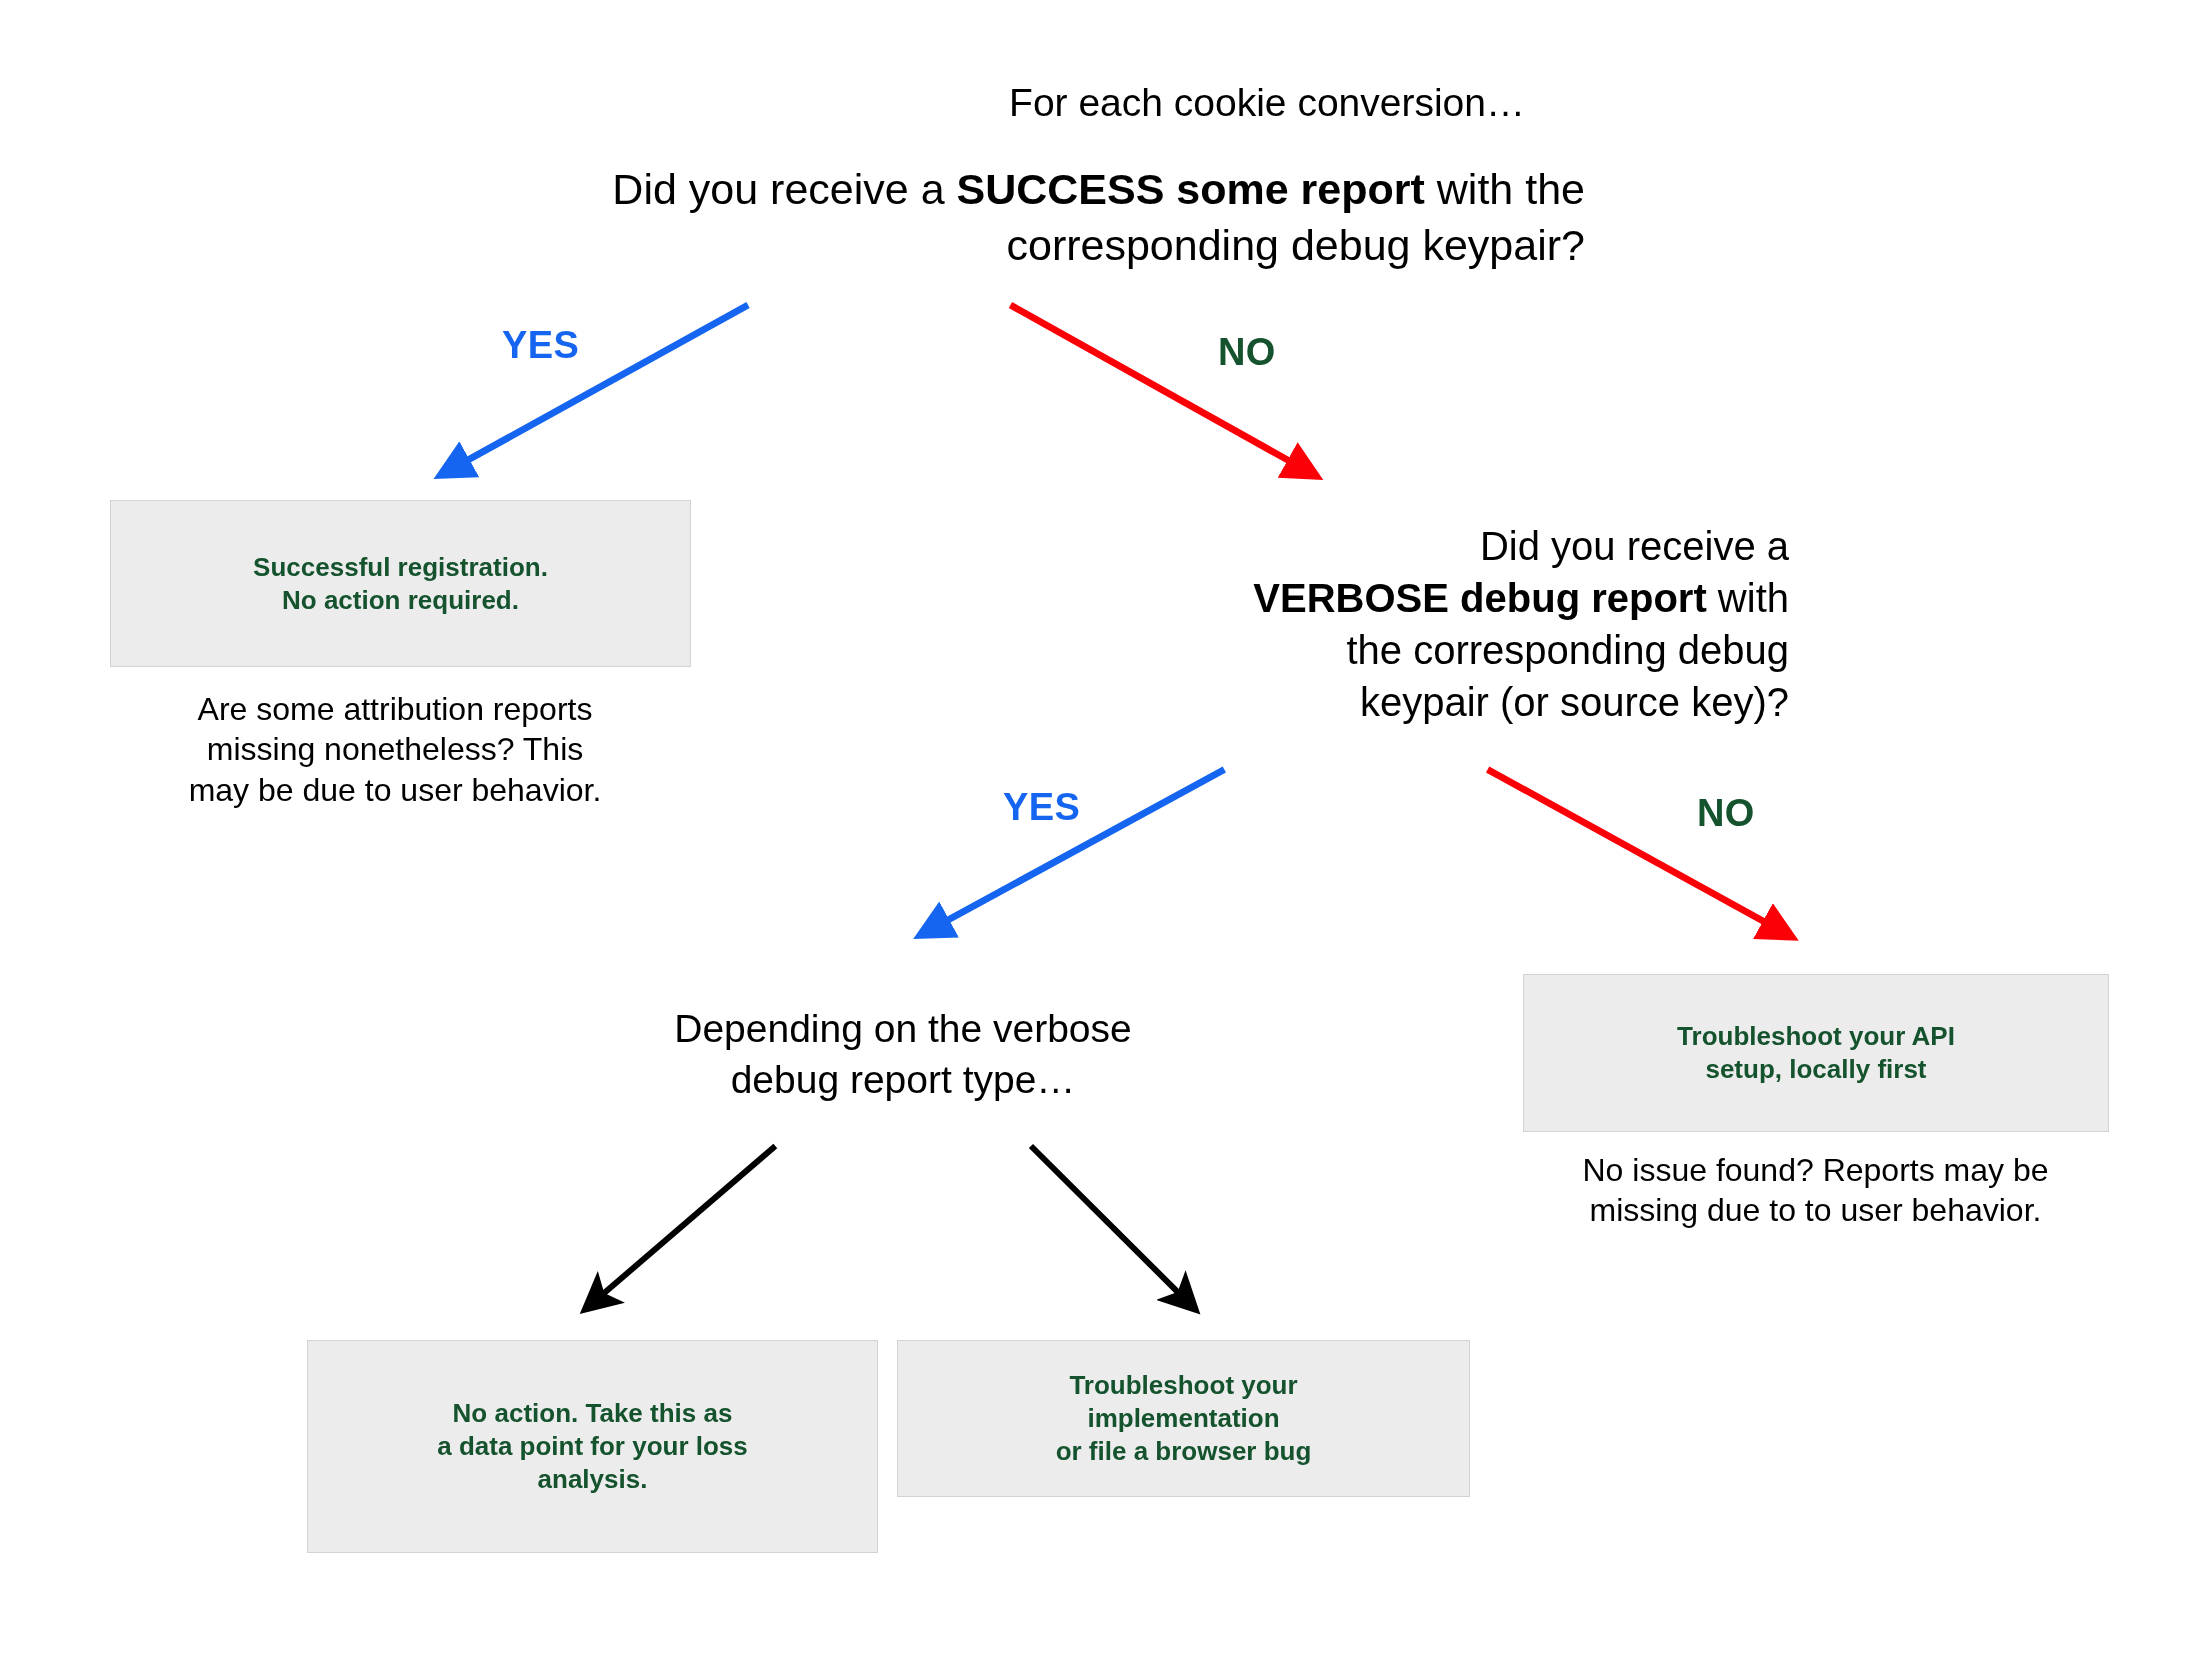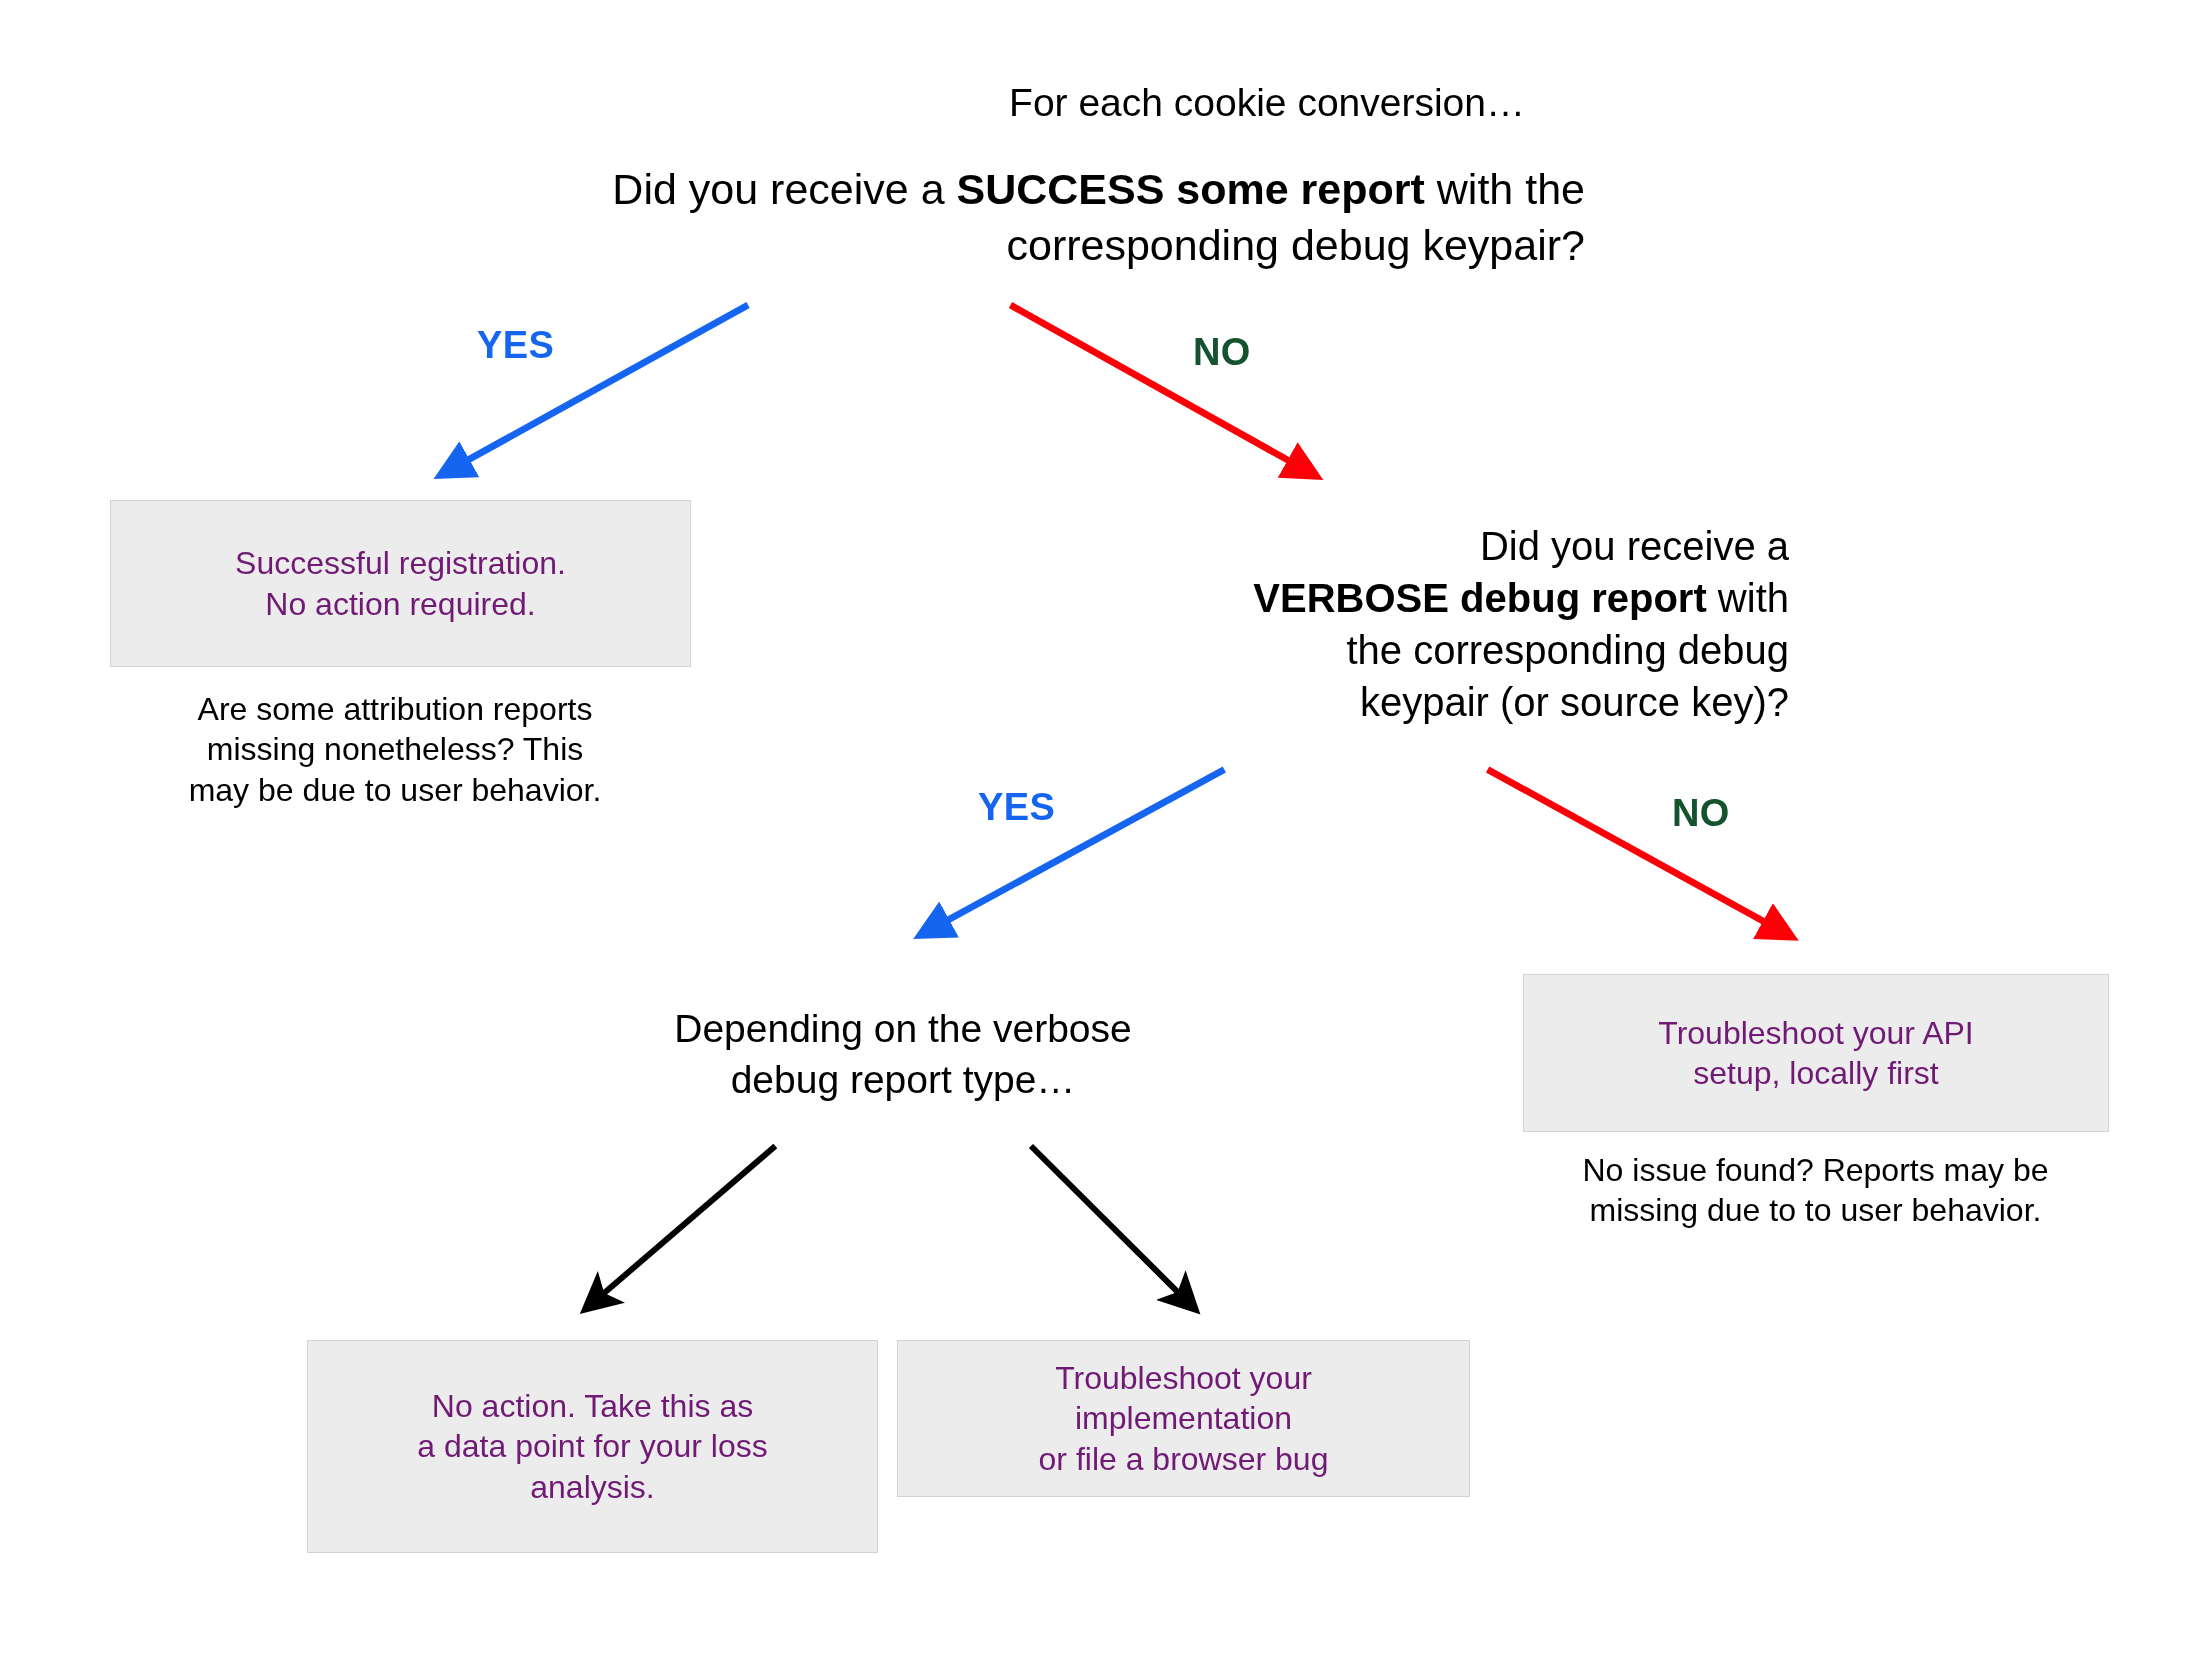--- a/index.html
+++ b/index.html
@@ -50,31 +50,33 @@
 
   
   .box {
     background: #ececec;
     border: 1.7px solid #d3d3d3;
     box-sizing: border-box;
     display: flex;
     align-items: center;
     justify-content: center;
     text-align: center;
-    color: #701a75;
-    font-size: 32px;
+    color: #14532d;
+    font-size: 26px;
     line-height: 1.26;
     white-space: pre-line;
+    font-weight: bold;
   }
 
   
   .edge-label {
     font-weight: bold;
     font-size: 38px;
     letter-spacing: 0.4px;
+    margin-left: 25px;
   }
   .edge-yes { color: #1565f0; }
   .edge-no  { color: #14532d; }
 
   
   #arrows {
     position: absolute;
     left: 0; top: 0;
     width: 2205px;
     height: 1653px;

